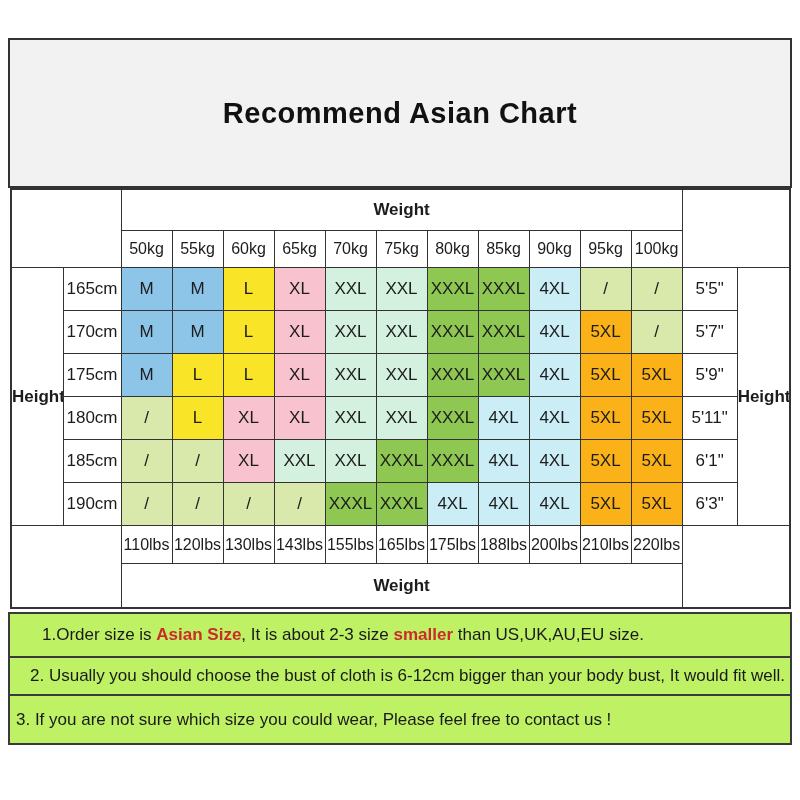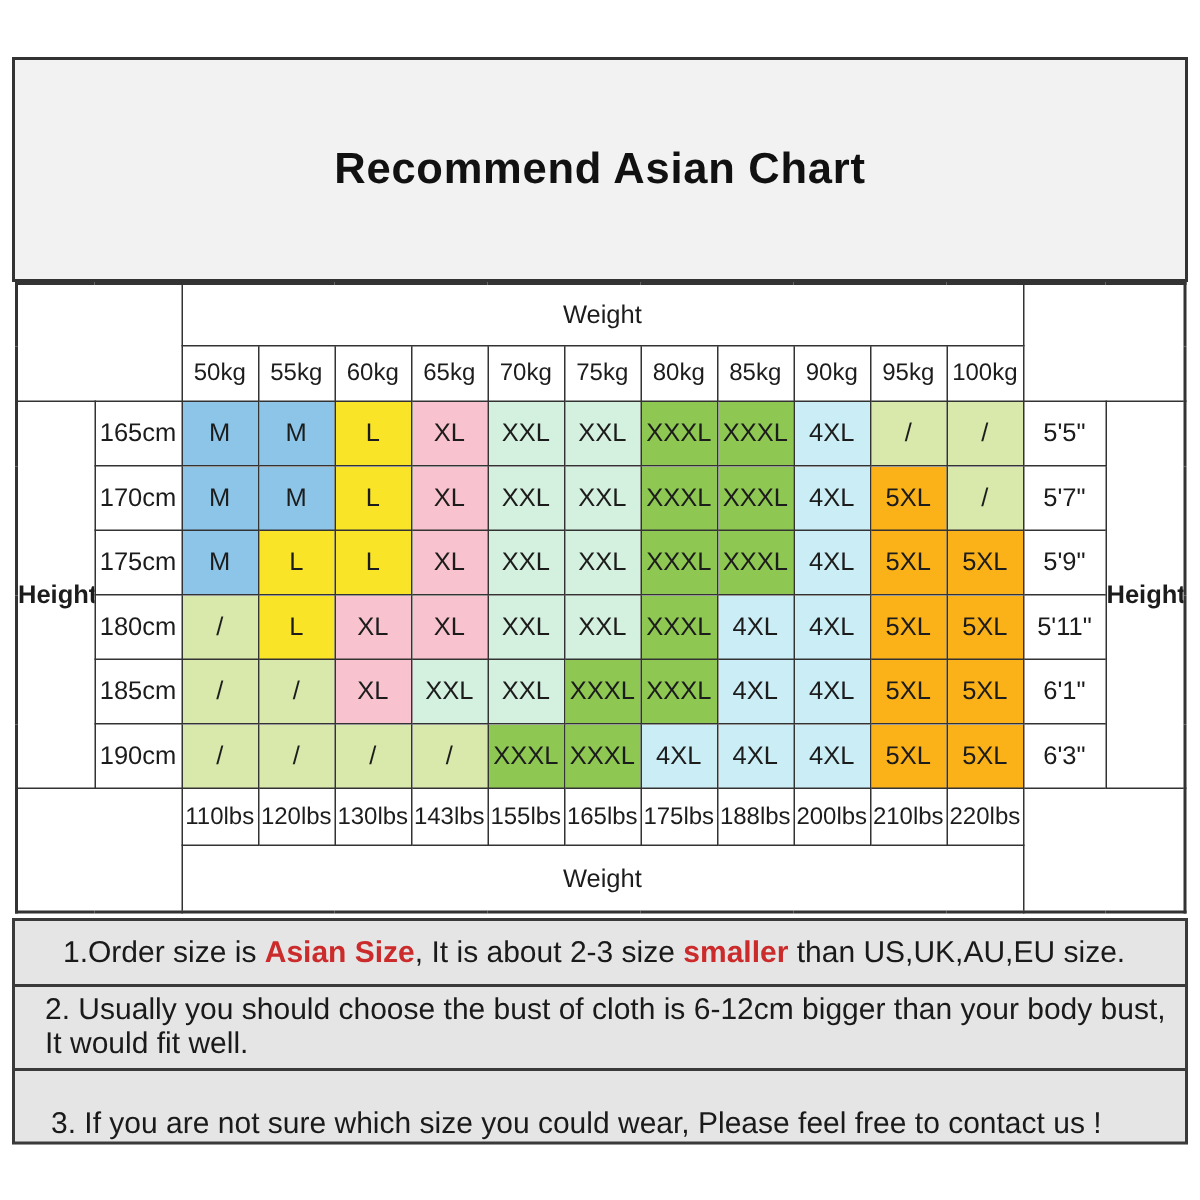--- a/index.html
+++ b/index.html
@@ -26,35 +26,35 @@
   table.size-table td{
     border:1px solid #333;text-align:center;vertical-align:middle;
     padding:0;font-size:17px;color:#1c1c1c;overflow:hidden;white-space:nowrap;
   }
   td.corner{border:1px solid #333;}
   tr.r-weight-top td{height:40px;}
   tr.r-kg td{height:36px;font-size:16px;}
   tr.r-data td{height:42px;}
   tr.r-lbs td{height:37px;font-size:16px;}
   tr.r-weight-bottom td{height:43px;}
-  td.weight-label{font-weight:400;font-size:18px;}
+  td.weight-label{font-weight:700;font-size:18px;}
   td.side-label{font-weight:700;font-size:18px;background:#fff;}
   td.cm-cell, td.ft-cell{font-size:16px;background:#fff;}
   td.size-cell{font-size:17px;}
   
   .notes{position:absolute;left:8px;top:612px;width:784px;}
   .note{
-    box-sizing:border-box;width:784px;background:#e5e5e5;
+    box-sizing:border-box;width:784px;background:#bef264;
     border:2px solid #3a3a3a;display:flex;align-items:center;
-    font-size:20px;color:#1a1a1a;
+    font-size:17px;color:#1a1a1a;
   }
   .note + .note{margin-top:-2px;}
   .note-1{height:46px;padding-left:32px;}
-  .note-2{height:58px;padding-left:20px;}
-  .note-3{height:51px;padding-left:24px;align-items:flex-end;}
+  .note-2{height:40px;padding-left:20px;}
+  .note-3{height:51px;padding-left:6px;}
   .red{color:#cc2b2b;font-weight:700;}
 </style>
 </head>
 <body>
 
 <div class="title-box">
   <h1>Recommend Asian Chart</h1>
 </div>
 
 <div class="table-wrap">

